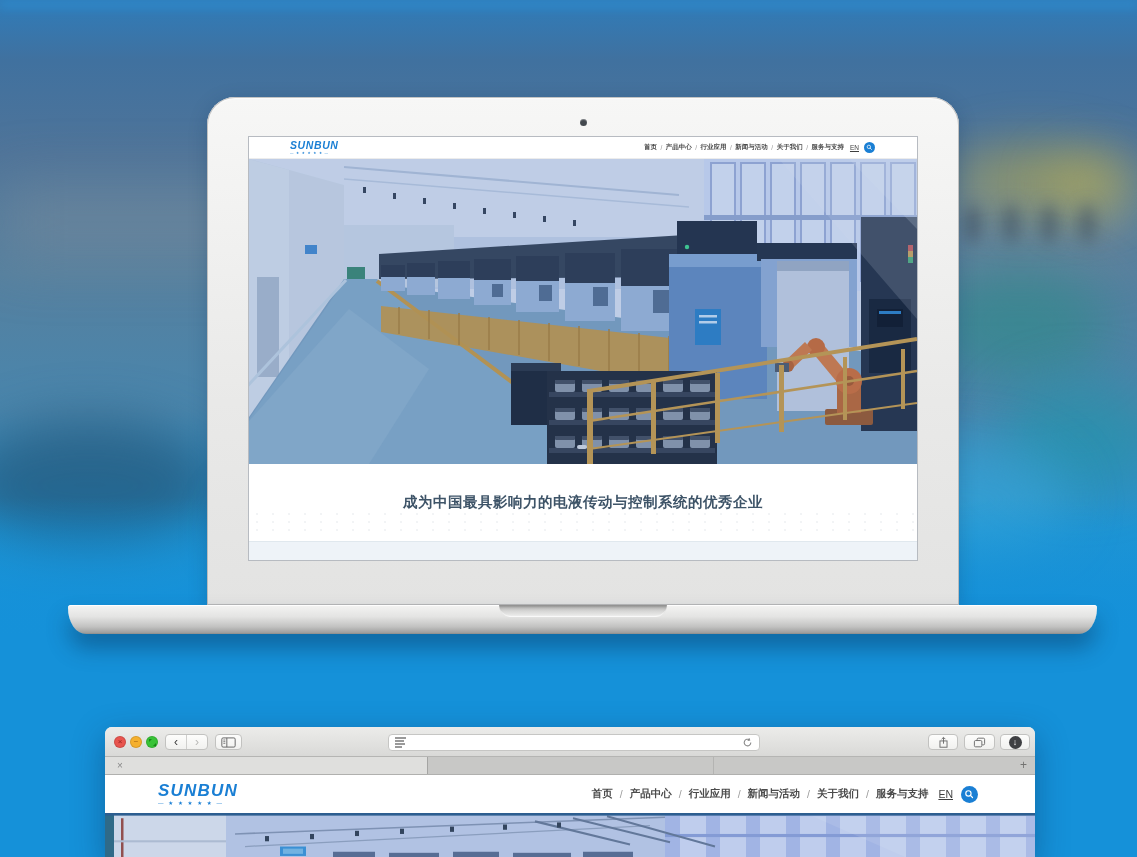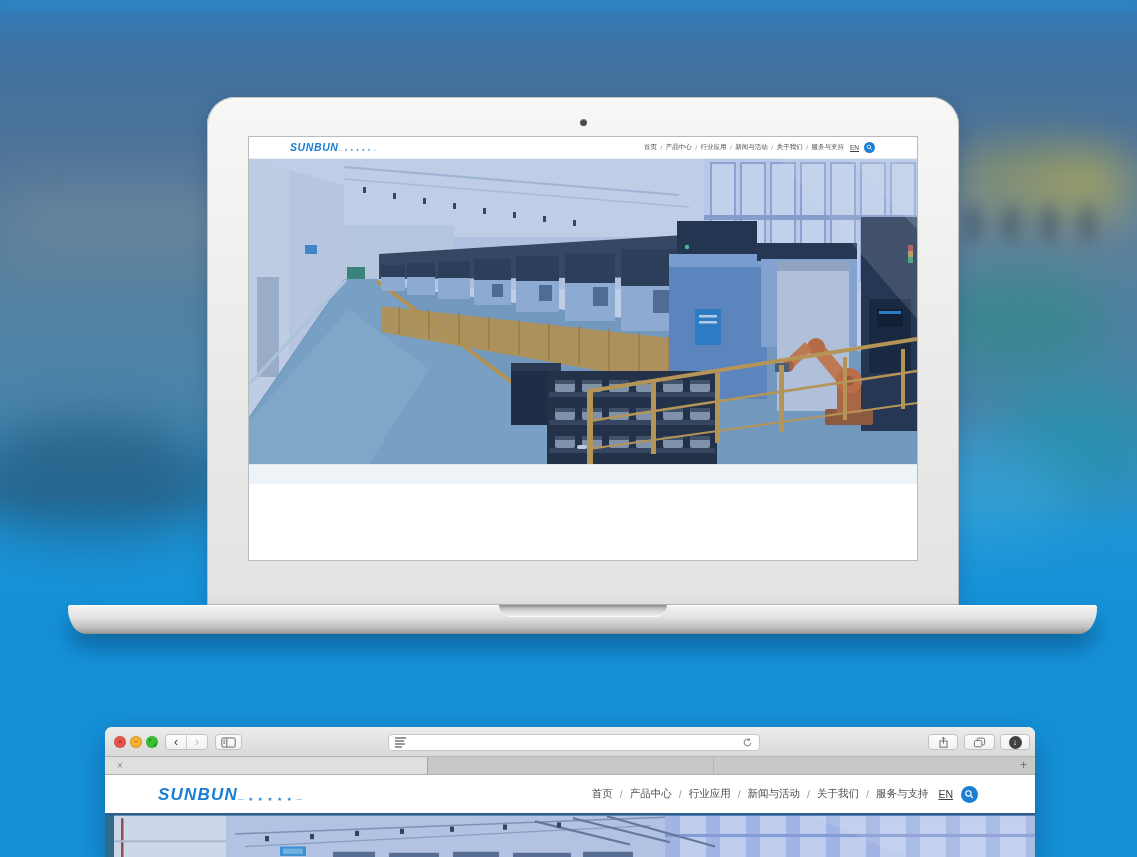--- a/index.html
+++ b/index.html
@@ -38,26 +38,26 @@
       background:linear-gradient(180deg,#f4f4f3 0%,#e4e4e3 40%,#c2c2c1 75%,#9e9e9d 96%,#8a8a89 100%);
       border-radius:3px 3px 18px 18px / 3px 3px 26px 26px;
       box-shadow:0 14px 22px rgba(8,45,80,.42), inset 0 1px 0 rgba(255,255,255,.9);}
   .base-notch{position:absolute;left:50%;top:0;width:168px;height:12px;transform:translateX(-50%);
       background:linear-gradient(180deg,#b2b2b1,#d9d9d8 55%,#f0f0ef);
       border-radius:0 0 70px 70px;
       box-shadow:inset 0 2px 3px rgba(0,0,0,.22), inset 0 -1px 1px rgba(255,255,255,.85);}
 
   
   .site-header{display:flex;align-items:center;justify-content:space-between;background:#fff;box-sizing:border-box;}
-  .logo{display:flex;flex-direction:row;align-items:flex-end;line-height:1;}
+  .logo{display:flex;flex-direction:column;align-items:flex-start;line-height:1;}
   .logo-text{color:#1a7fd4;font-weight:bold;font-style:italic;}
   .logo-stars{color:#1a7fd4;white-space:nowrap;}
   .hdr-right{display:flex;align-items:center;}
   .site-nav{display:flex;align-items:center;white-space:nowrap;}
-  .nav-item{color:#4b4b4b;cursor:pointer;}
+  .nav-item{color:#4b4b4b;cursor:pointer;font-weight:bold;}
   .nav-sep{color:#9b9b9b;}
   .lang{color:#3f3f3f;text-decoration:underline;}
   .search-btn{border-radius:50%;background:#1a7fd4;display:flex;align-items:center;justify-content:center;flex:0 0 auto;}
   .search-btn svg{width:62%;height:62%;}
 
   
   .hdr-sm{height:22px;padding:0 42px 0 41px;border-bottom:1px solid #ececec;}
   .hdr-sm .logo-text{font-size:10.5px;letter-spacing:.6px;}
   .hdr-sm .logo-stars{font-size:3.5px;letter-spacing:.8px;margin-top:1.5px;}
   .hdr-sm .site-nav{gap:3.5px;font-size:6.5px;}
@@ -337,20 +337,23 @@
               <rect x="594" y="198" width="4" height="63"></rect>
                 <rect x="652" y="190" width="4" height="60"></rect>
             </g>
             <rect x="328" y="286" width="10" height="4" rx="2" fill="#e8e8e8"></rect>
             <polygon points="530,0 668,0 668,160" fill="#ffffff" opacity="0.16"></polygon>
             <polygon points="600,0 668,0 668,70" fill="#ffffff" opacity="0.2"></polygon>
             <rect x="0" y="0" width="668" height="305" fill="#2b5dab" opacity="0.22"></rect>
           </svg>
         </div>
 
+        <div class="tagline-section">
+          <h2 class="tagline">成为中国最具影响力的电液传动与控制系统的优秀企业</h2>
+        </div>
         <div class="footer-band"></div>
 
       </div>
     </div>
     <div class="laptop-base">
       <div class="base-notch"></div>
     </div>
   </div>
 
   <div class="browser">

